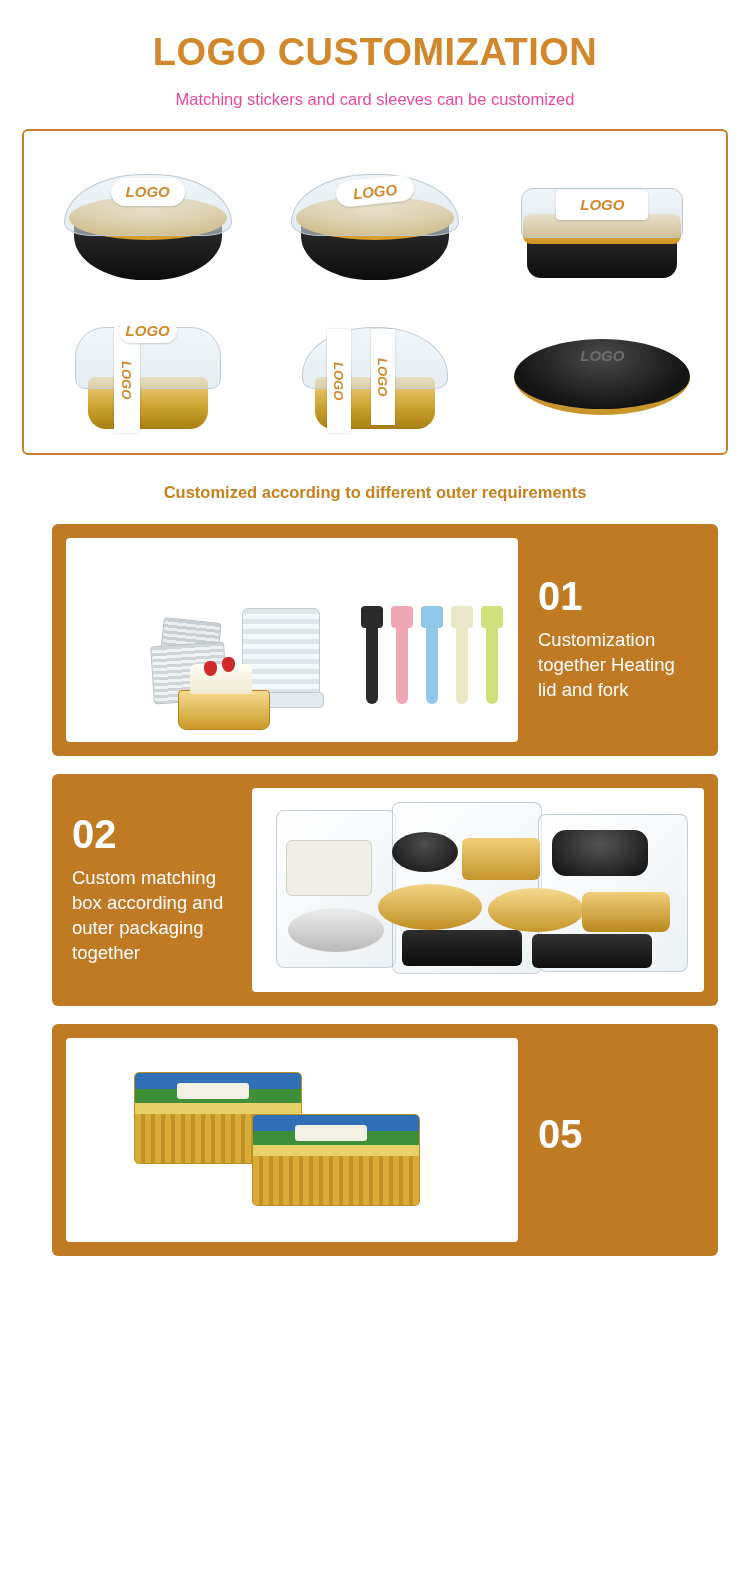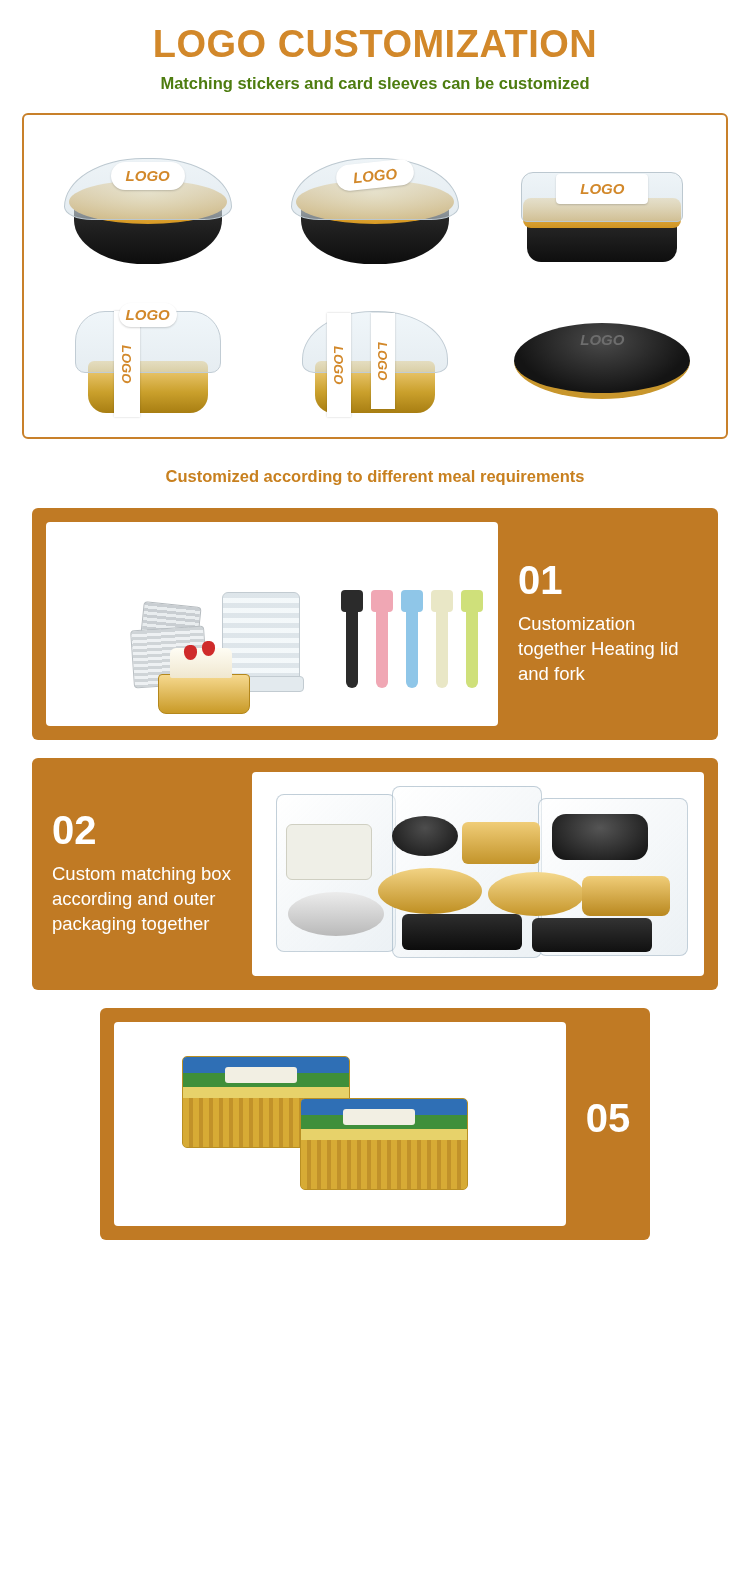--- a/index.html
+++ b/index.html
@@ -20,27 +20,27 @@
   .header {
     padding-top: 16px;
     text-align: center;
   }
   .main-title {
     font-size: 38px;
     font-weight: bold;
     color: #d2882a;
     letter-spacing: 0.5px;
     line-height: 1.1;
-    margin: 8px;
+    margin: 16px;
   }
   .sub-title {
     margin-top: 4px;
     font-size: 16.5px;
-    font-weight: bold;
-    color: #4d7c0f;
+    font-weight: normal;
+    color: #ec4899;
   }
 
   
   .showcase {
     margin: 20px 22px 0 22px;
     border: 2px solid #c8802a;
     border-radius: 6px;
     height: 326px;
     background: #fff;
     padding: 14px 10px;
@@ -205,25 +205,24 @@
   .mid-caption {
     text-align: center;
     margin-top: 28px;
     font-size: 16.5px;
     font-weight: bold;
     color: #c8801f;
   }
 
   
   .cards {
-    margin: 22px 32px 0 32px;
+    margin: 22px 32px 0 52px;
     display: flex;
     flex-direction: column;
     gap: 18px;
-    align-items: center;
   }
   .card {
     background: #c07a24;
     border-radius: 6px;
     height: 232px;
     display: flex;
     align-items: center;
     padding: 14px;
     gap: 14px;
   }
@@ -458,21 +457,21 @@
     </div>
 
     <div class="prod">
       <div class="lid"></div>
       <div class="lid-text">LOGO</div>
     </div>
 
   </div>
 </div>
 
-<div class="mid-caption">Customized according to different meal requirements</div>
+<div class="mid-caption">Customized according to different outer requirements</div>
 
 <div class="cards">
 
   <div class="card">
     <div class="card-img">
       <div class="lidstack"></div>
       <div class="lidstack2"></div>
       <div class="stackB"></div>
       <div class="stackA"></div>
       <div class="goldtray"></div>

